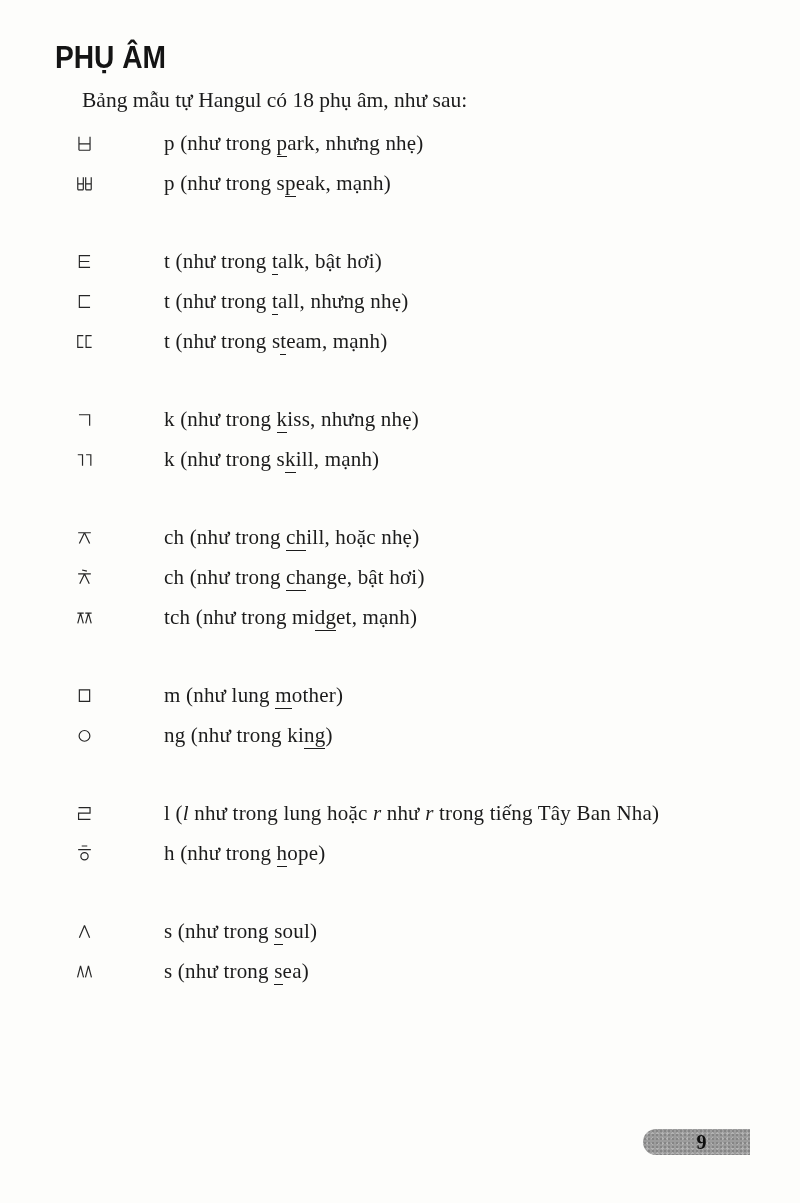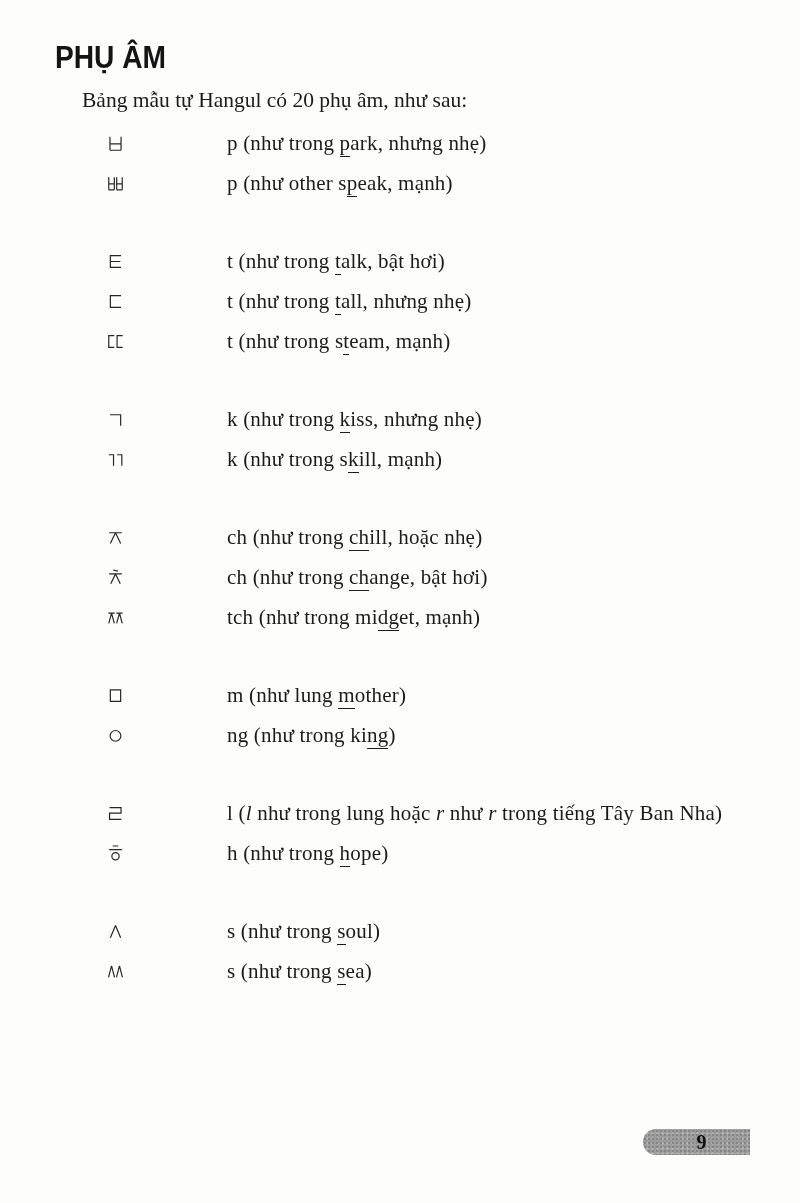--- a/index.html
+++ b/index.html
@@ -23,21 +23,21 @@
   .intro{
     position:absolute;left:82px;top:88px;margin:0;
     font-size:21.5px;line-height:1.2;white-space:nowrap;
   }
 
   .list{position:absolute;left:0;top:123px;width:800px;}
   .group{margin-top:38px;}
   .group:first-child{margin-top:0;}
   .row{
     height:40px;display:flex;align-items:center;
-    padding-left:106px;box-sizing:border-box;gap:32px;
+    padding-left:75px;box-sizing:border-box;
   }
   .jamo{width:89px;display:flex;align-items:center;}
   .jamo svg{width:19px;height:19px;display:block;}
   .jamo path,.jamo circle{
     fill:none;stroke:#262626;stroke-width:1.5;stroke-linecap:butt;
   }
   .desc{font-size:21px;line-height:1;white-space:nowrap;letter-spacing:.2px;}
   .desc .u{border-bottom:1.2px solid currentColor;padding-bottom:1px;}
   .desc .i{font-style:italic;}
 
@@ -55,38 +55,38 @@
   .pagenum{
     font-weight:bold;font-size:20px;color:#0e0e0e;
     padding-left:10px;line-height:1;
   }
 </style>
 </head>
 <body>
 
 <div class="page">
   <h1 class="title">PHỤ ÂM</h1>
-  <p class="intro">Bảng mẫu tự Hangul có 20 phụ âm, như sau:</p>
+  <p class="intro">Bảng mẫu tự Hangul có 18 phụ âm, như sau:</p>
   <div class="list">
       <div class="group">
         <div class="row">
           <span class="jamo" aria-label="ㅂ">
             <svg viewBox="0 0 24 24">
               <path d="M5 3.5 V20.5 M19 3.5 V20.5 M5 12.5 H19 M5 20.5 H19"></path>
             </svg>
           </span>
           <span class="desc"><span>p (như trong </span><span class="u">p</span><span>ark, nhưng nhẹ)</span></span>
         </div>
         <div class="row">
           <span class="jamo" aria-label="ㅃ">
             <svg viewBox="0 0 24 24">
               <path d="M3.5 4 V20 M10.5 4 V20 M3.5 12.5 H10.5 M3.5 20 H10.5 M13.5 4 V20 M20.5 4 V20 M13.5 12.5 H20.5 M13.5 20 H20.5"></path>
             </svg>
           </span>
-          <span class="desc"><span>p (như other s</span><span class="u">p</span><span>eak, mạnh)</span></span>
+          <span class="desc"><span>p (như trong s</span><span class="u">p</span><span>eak, mạnh)</span></span>
         </div>
       </div>
       <div class="group">
         <div class="row">
           <span class="jamo" aria-label="ㅌ">
             <svg viewBox="0 0 24 24">
               <path d="M19 4.5 H5.5 V19.5 H19 M5.5 12 H18"></path>
             </svg>
           </span>
           <span class="desc"><span>t (như trong </span><span class="u">t</span><span>alk, bật hơi)</span></span>

